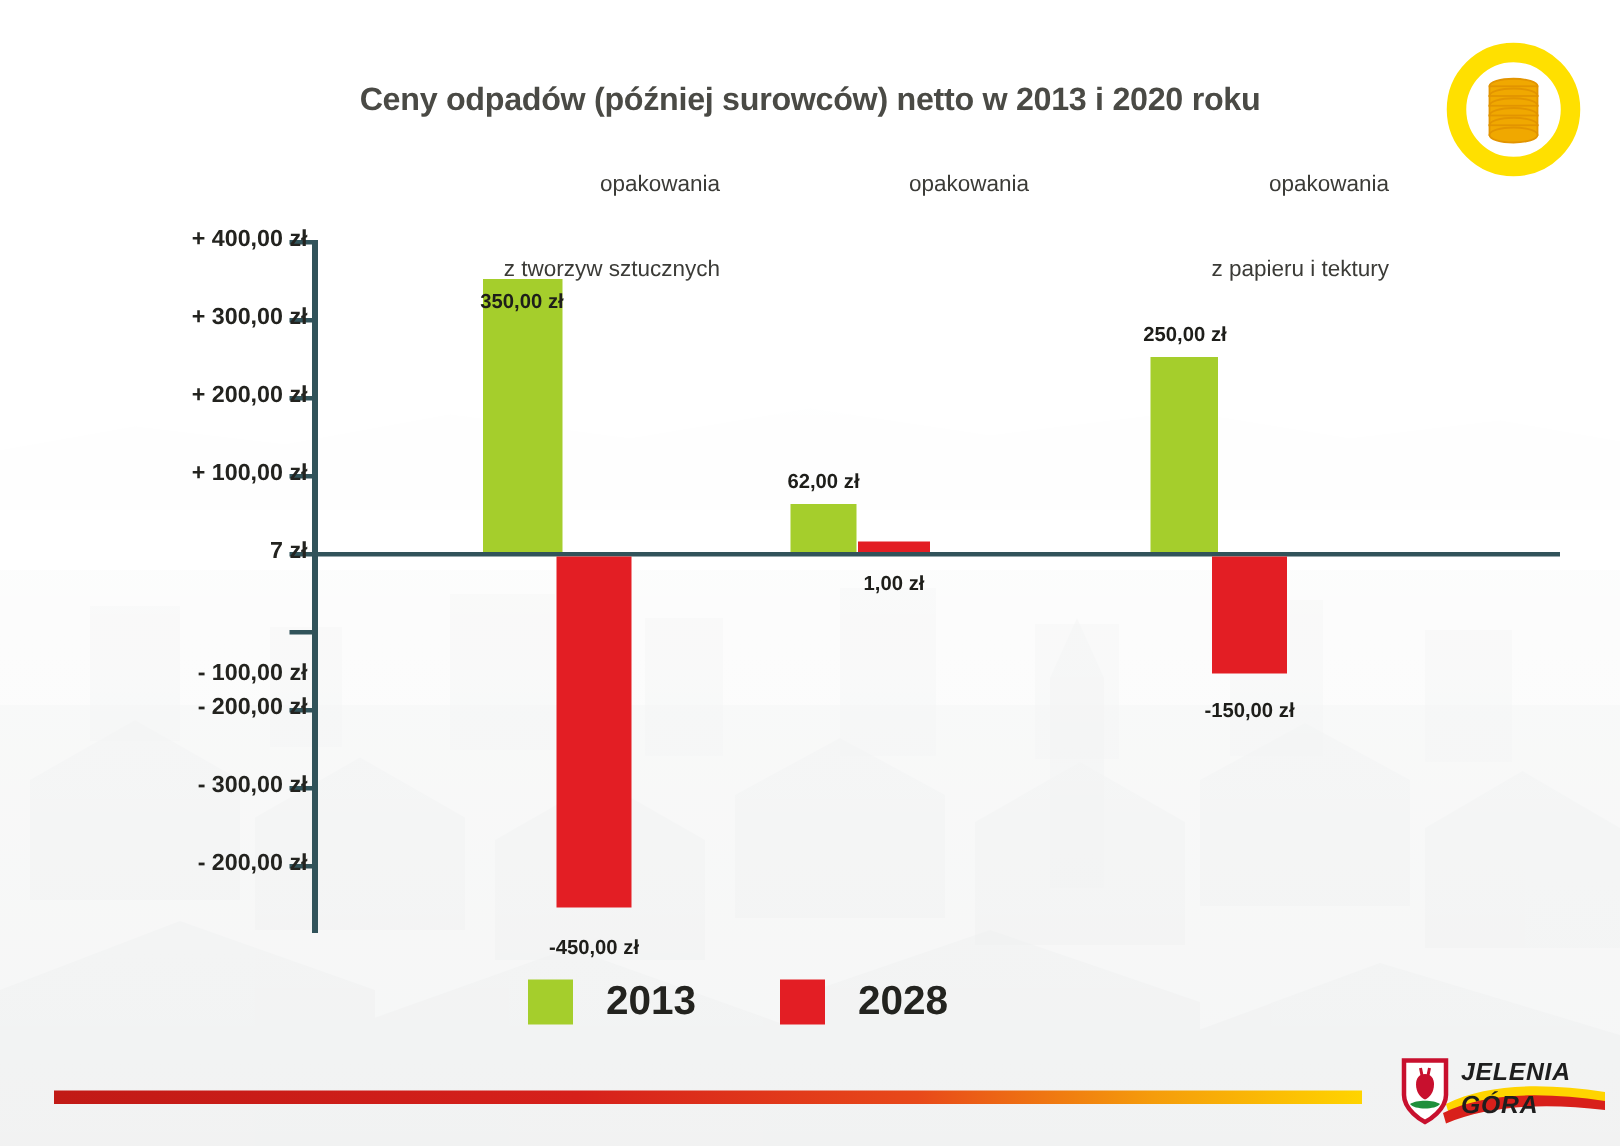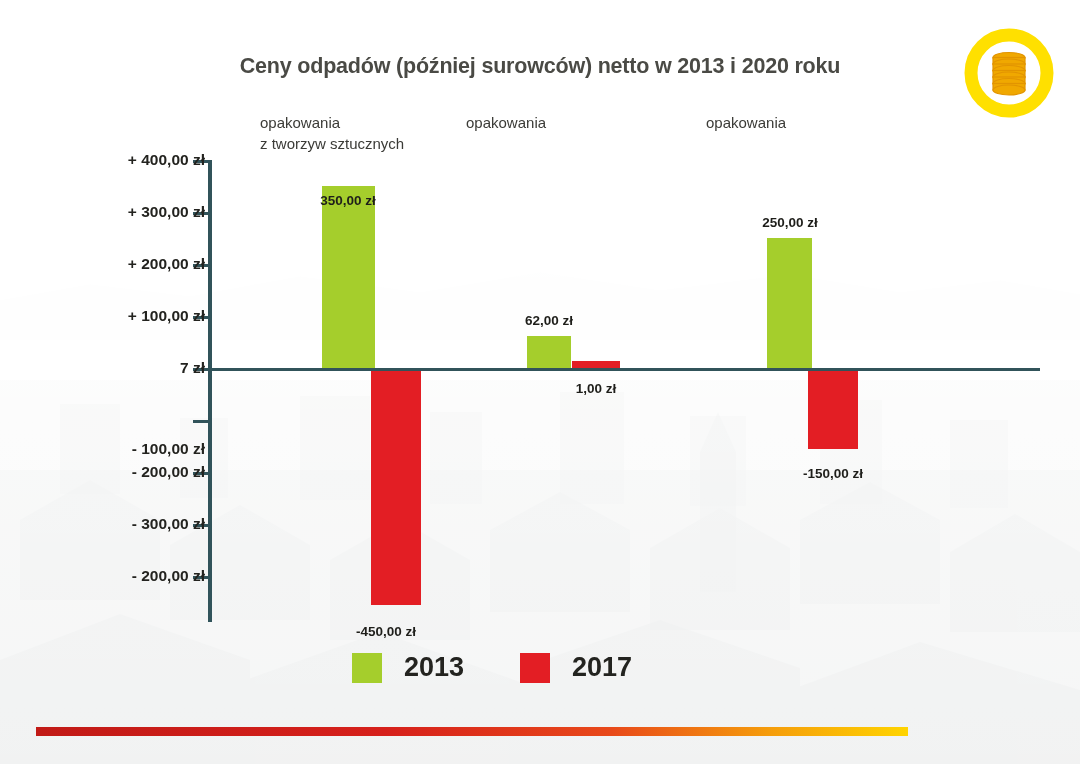--- a/index.html
+++ b/index.html
@@ -43,28 +43,28 @@
   
   #coin-badge {
     position: absolute;
     left: 962px; top: 26px;
     width: 94px; height: 94px;
   }
 
   
   .cat-label {
     position: absolute;
-    text-align: left;
+    text-align: right;
     font-size: 15px;
     line-height: 21px;
     color: #3b3b37;
     width: 220px;
   }
   .cat-label .l1 { display: block; }
-  .cat-label .l2 { display: block; }
+  .cat-label .l2 { display: block; margin-top: 36px; }
 
   
   #plot {
     position: absolute;
     left: 0; top: 0;
     width: 1080px; height: 764px;
   }
 
   .axis-line {
     position: absolute;
@@ -266,20 +266,21 @@
 
   <div class="cat-label" style="left:260px; top:112px;">
     <span class="l1">opakowania</span>
     <span class="l2">z tworzyw sztucznych</span>
   </div>
   <div class="cat-label" style="left:466px; top:112px;">
     <span class="l1">opakowania</span>
   </div>
   <div class="cat-label" style="left:706px; top:112px;">
     <span class="l1">opakowania</span>
+    <span class="l2">z papieru i tektury</span>
   </div>
 
   <div id="plot">
 
     <div id="y-axis" class="axis-line"></div>
     <div id="zero-line" class="axis-line"></div>
 
     <div class="tick" style="top:160px;"></div>
     <div class="tick" style="top:212px;"></div>
     <div class="tick" style="top:264px;"></div>
@@ -315,21 +316,21 @@
       <span class="ytick-label">- 300,00 zł</span>
       </div>
     <div class="ytick-row" style="top:567px;">
       <span class="ytick-label">- 200,00 zł</span>
       </div>
 
     <div class="bar pos" style="left:322px; top:186px; width:53px; height:182px; background:#a5ce2c;"></div>
     <div class="bar-value" style="left:288px; top:169px; width:120px;margin-top:24px;">350,00 zł</div>
 
     <div class="bar neg" style="left:371px; top:371px; width:50px; height:234px; background:#e31e24;"></div>
-    <div class="bar-value" style="left:326px; top:624px; width:120px;">-450,00 zł</div>
+    <div class="bar-value" style="left:336px; top:624px; width:120px;">-450,00 zł</div>
 
     <div class="bar pos" style="left:527px; top:336px; width:44px; height:32px; background:#a5ce2c;"></div>
     <div class="bar-value" style="left:489px; top:313px; width:120px;">62,00 zł</div>
 
     <div class="bar pos" style="left:572px; top:361px; width:48px; height:7px; background:#e31e24;"></div>
     <div class="bar-value" style="left:536px; top:381px; width:120px;">1,00 zł</div>
 
     <div class="bar pos" style="left:767px; top:238px; width:45px; height:130px; background:#a5ce2c;"></div>
     <div class="bar-value" style="left:730px; top:215px; width:120px;">250,00 zł</div>
 
@@ -337,20 +338,38 @@
     <div class="bar-value" style="left:773px; top:466px; width:120px;">-150,00 zł</div>
   </div>
 
   <div id="legend">
     <div class="legend-item">
       <span class="legend-swatch" style="background:#a5ce2c;"></span>
       <span class="legend-text">2013</span>
     </div>
     <div class="legend-item">
       <span class="legend-swatch" style="background:#e31e24;"></span>
-      <span class="legend-text">2017</span>
+      <span class="legend-text">2028</span>
     </div>
   </div>
 
   <div id="bottom-rule"></div>
 
+  <div id="city-logo">
+    <svg viewBox="0 0 142 54" width="142" height="54" aria-hidden="true">
+
+      <path d="M34 34 C62 20, 100 20, 140 26 L140 33 C100 28, 64 29, 36 41 Z" fill="#ffd400"></path>
+      <path d="M32 40 C60 26, 100 26, 140 32 L140 38 C100 33, 62 35, 34 47 Z" fill="#d8201b"></path>
+
+      <g>
+        <path d="M6 5 L34 5 L34 28 C34 38, 22 45, 20 46 C18 45, 6 38, 6 28 Z" fill="#ffffff" stroke="#c8102e" stroke-width="3"></path>
+        <path d="M20 14 C24 14, 26 17, 26 21 C26 26, 23 30, 20 31 C17 30, 14 26, 14 21 C14 17, 16 14, 20 14 Z" fill="#c8102e"></path>
+        <path d="M17 10 L18 15 M23 10 L22 15" stroke="#c8102e" stroke-width="2" fill="none"></path>
+        <path d="M10 34 C14 31, 26 31, 30 34 C27 38, 13 38, 10 34 Z" fill="#1f8f3b"></path>
+      </g>
+    </svg>
+    <div id="city-logo-text">
+      <div>JELENIA</div>
+      <div>GÓRA</div>
+    </div>
+  </div>
 
 </div>
 
 </body></html>

